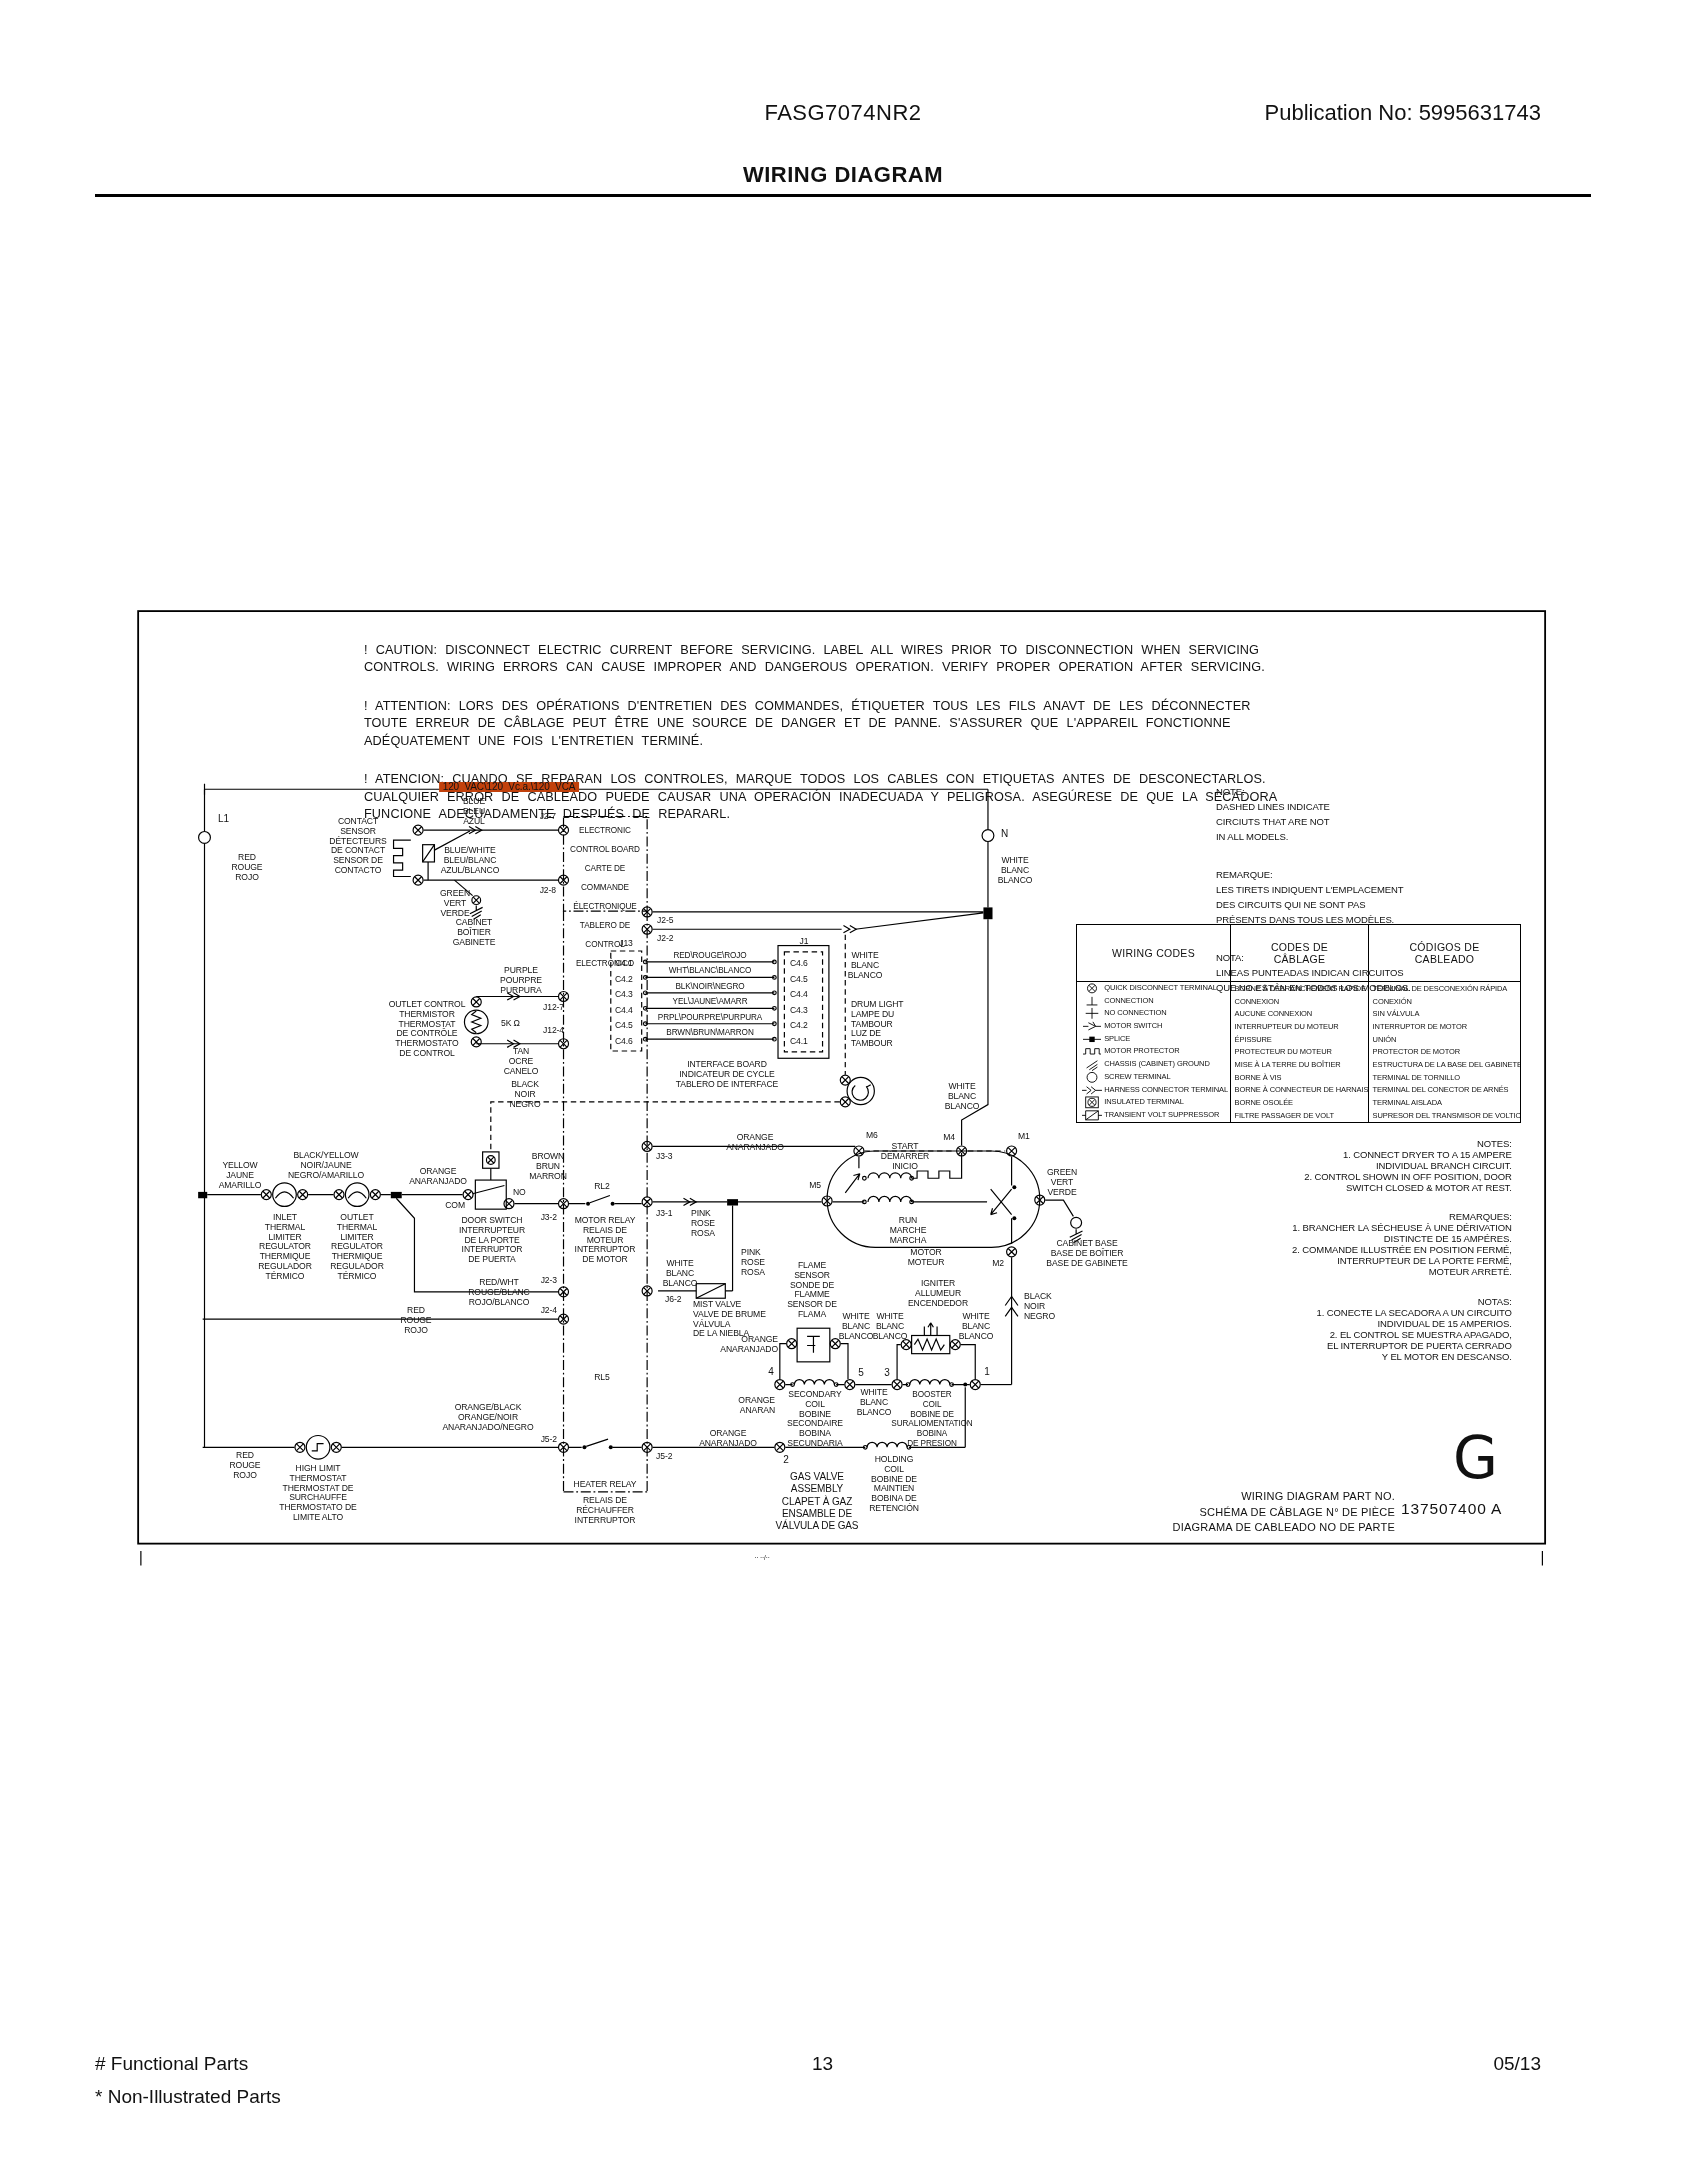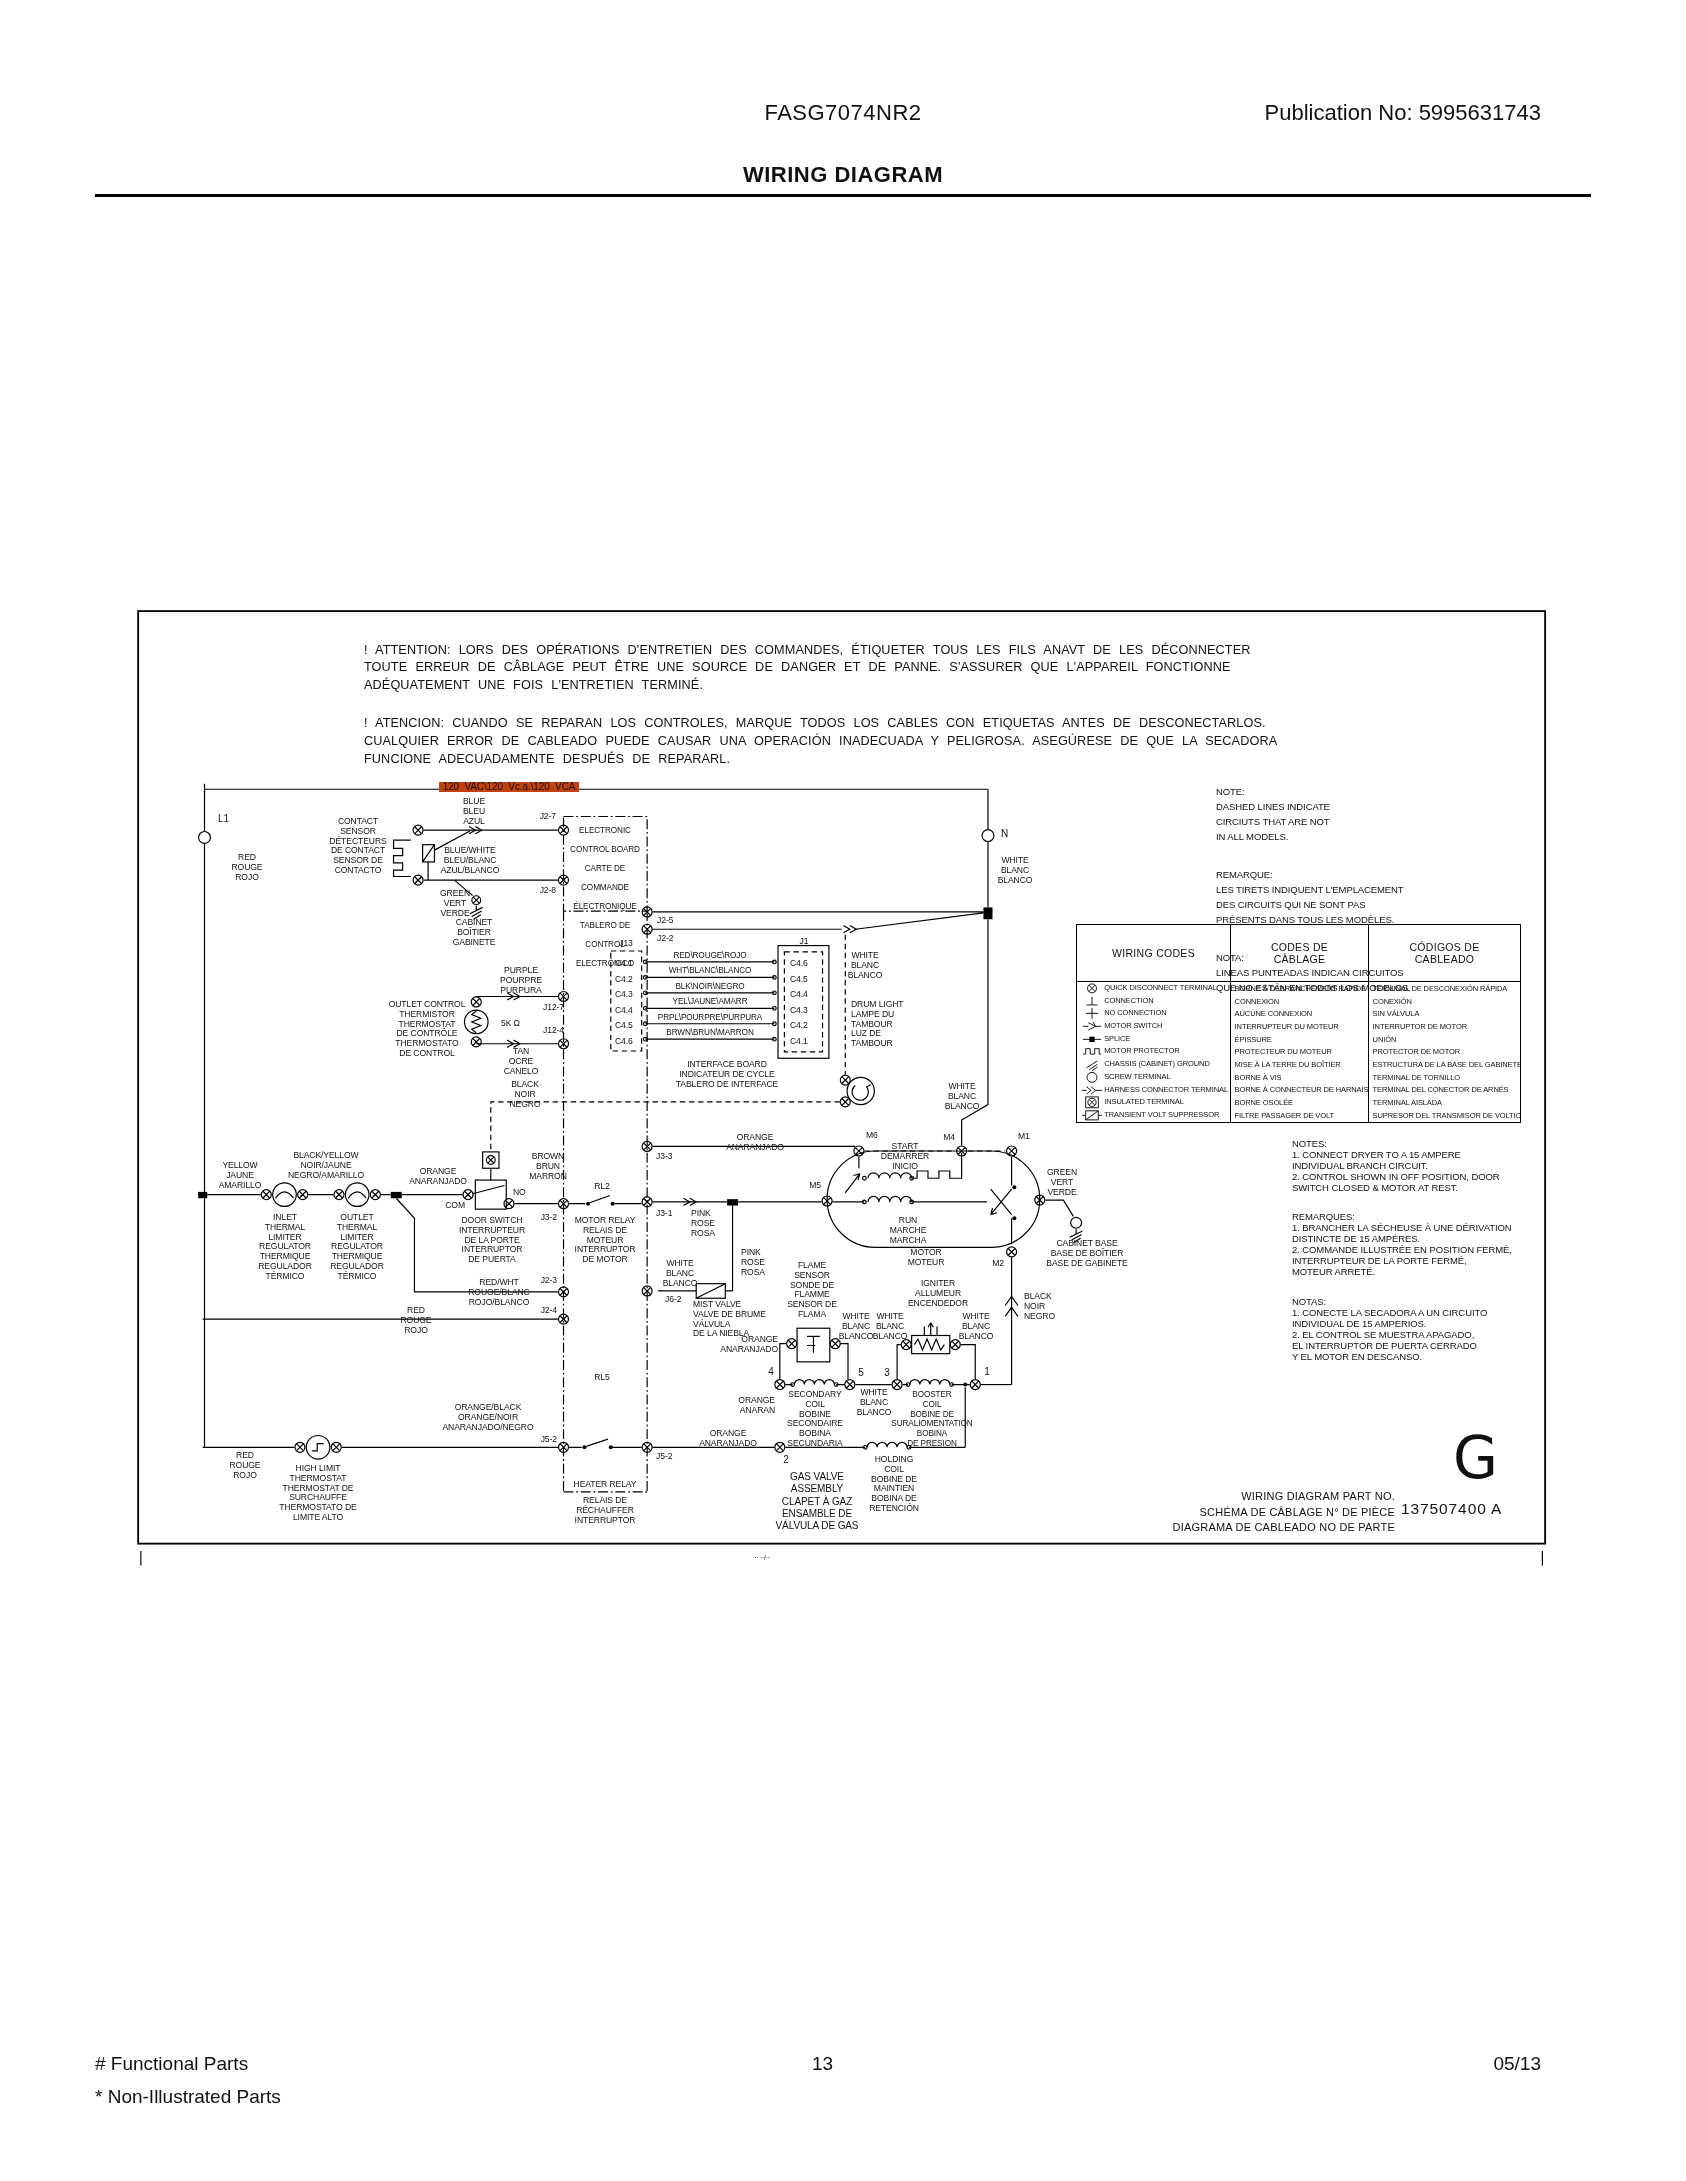--- a/index.html
+++ b/index.html
@@ -16,21 +16,21 @@
   .fpage{position:absolute;top:2053px;left:812px;font-size:19px;}
   .fdate{position:absolute;top:2053px;right:145px;font-size:19px;}
   
   .caution{position:absolute;left:364px;top:624px;width:1046px;font-size:12.7px;line-height:17.7px;
            word-spacing:4.5px;letter-spacing:0.1px;white-space:pre-line;}
   .caution div{margin-bottom:2.7px;}
   
   .noteblk{position:absolute;left:1216px;top:769px;font-size:9.5px;line-height:15px;white-space:pre-line;letter-spacing:-0.1px;}
   .noteblk div{margin-bottom:8.2px;}
   .notesblk{position:absolute;left:1292px;top:1127px;font-size:9.5px;line-height:11px;white-space:pre-line;letter-spacing:-0.1px;}
-  .notesblk div{margin-bottom:7.3px;}
+  .notesblk div{margin-bottom:7.3px;text-align:right;}
   
   table.codes{position:absolute;left:1076px;top:924px;width:444px;border-collapse:collapse;
               border:1.8px solid #000;table-layout:fixed;}
   table.codes th{border:1.4px solid #000;font-size:10.5px;font-weight:normal;letter-spacing:0.3px;
                  height:17.3px;text-align:center;padding:16px;}
   table.codes td{font-size:7.5px;letter-spacing:-0.1px;height:12.7px;padding:0 0 0 3.6px;vertical-align:middle;
                  border-left:1.4px solid #000;white-space:nowrap;overflow:hidden;}
   table.codes td.first{border-left:none;}
   table.codes .sym{display:inline-block;width:23.6px;text-align:center;vertical-align:middle;}
   table.codes svg{vertical-align:middle;}
@@ -56,20 +56,22 @@
 <body>
 
 <div class="page">
 
   <div class="hmodel">FASG7074NR2</div>
   <div class="hpub">Publication No:  5995631743</div>
   <div class="htitle">WIRING DIAGRAM</div>
   <div class="hrule"></div>
 
   <div class="caution">
+    <div>!  CAUTION:  DISCONNECT  ELECTRIC  CURRENT  BEFORE  SERVICING.  LABEL  ALL  WIRES  PRIOR  TO  DISCONNECTION  WHEN  SERVICING
+CONTROLS.  WIRING  ERRORS  CAN  CAUSE  IMPROPER  AND  DANGEROUS  OPERATION.  VERIFY  PROPER  OPERATION  AFTER  SERVICING.</div>
     <div>!  ATTENTION:  LORS  DES  OPÉRATIONS  D'ENTRETIEN  DES  COMMANDES,  ÉTIQUETER  TOUS  LES  FILS  ANAVT  DE  LES  DÉCONNECTER
 TOUTE  ERREUR  DE  CÂBLAGE  PEUT  ÊTRE  UNE  SOURCE  DE  DANGER  ET  DE  PANNE.  S'ASSURER  QUE  L'APPAREIL  FONCTIONNE
 ADÉQUATEMENT  UNE  FOIS  L'ENTRETIEN  TERMINÉ.</div>
     <div>!  ATENCION:  CUANDO  SE  REPARAN  LOS  CONTROLES,  MARQUE  TODOS  LOS  CABLES  CON  ETIQUETAS  ANTES  DE  DESCONECTARLOS.
 CUALQUIER  ERROR  DE  CABLEADO  PUEDE  CAUSAR  UNA  OPERACIÓN  INADECUADA  Y  PELIGROSA.  ASEGÚRESE  DE  QUE  LA  SECADORA
 FUNCIONE  ADECUADAMENTE  DESPUÉS  DE  REPARARL.</div>
   </div>
 
   <div class="noteblk">
     <div>NOTE:

